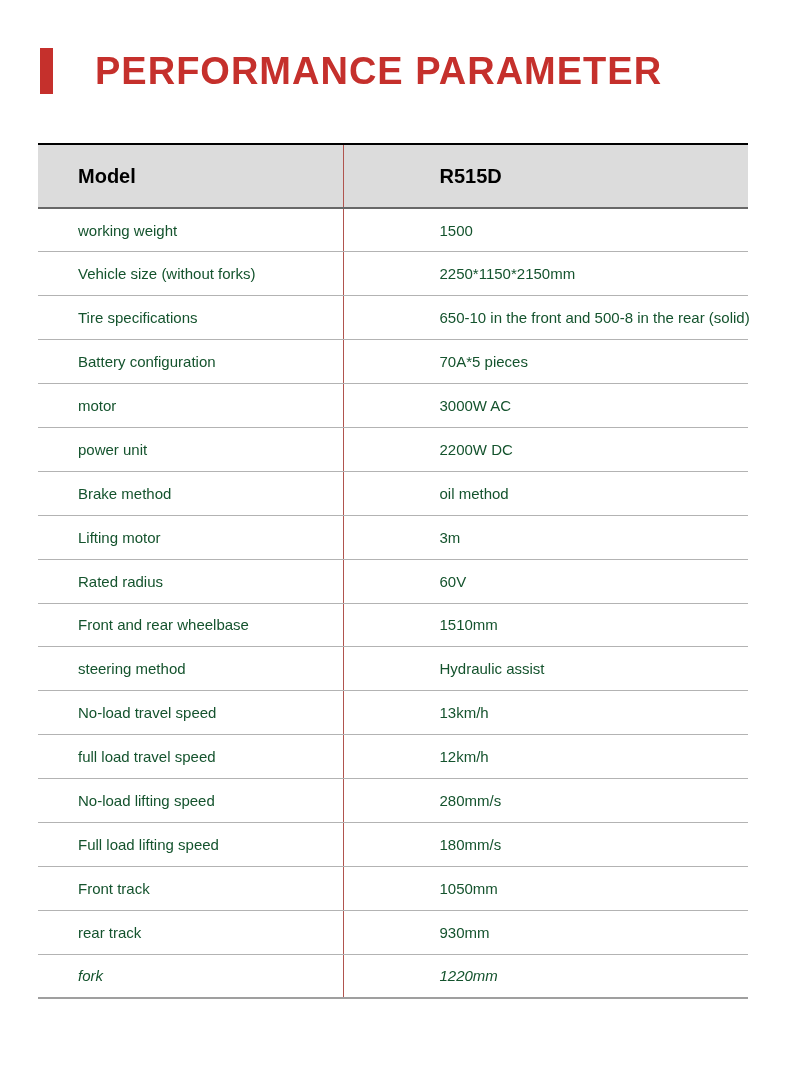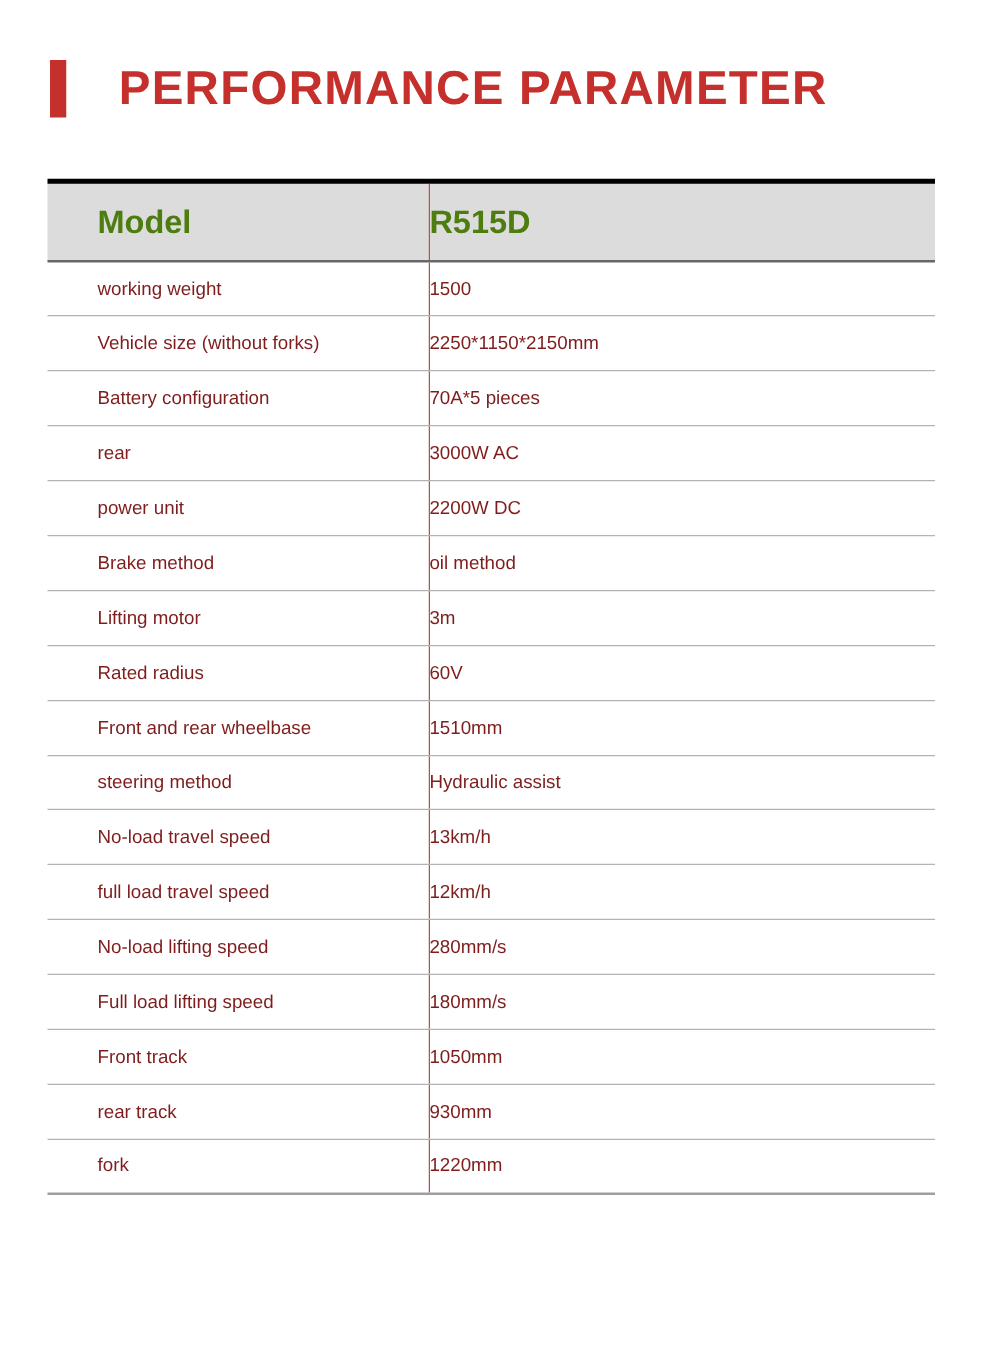--- a/index.html
+++ b/index.html
@@ -51,38 +51,40 @@
   .col-value { width: 405px; }
   th, td {
     text-align: left;
     vertical-align: middle;
     white-space: nowrap;
     overflow: visible;
   }
   thead th {
     height: 64px;
     background: var(--header-bg);
-    border-top: 4px solid #000000;
+    border-top: 2px solid #000000;
     border-bottom: 2px solid #686868;
-    font-size: 26px;
+    font-size: 20px;
     font-weight: bold;
-    color: #4d7c0f;
+    color: #000000;
   }
   tbody td {
     height: 43.9px;
     border-bottom: 1px solid #b3b3b3;
     font-size: 15px;
     font-weight: 400;
-    color: #7f1d1d;
+    color: #14532d;
   }
   tbody tr:last-child td {
     border-bottom: 2px solid #9f9f9f;
+    font-style: italic;
   }
   th.label-cell, td.label-cell { padding-left: 40px; }
   th.value-cell, td.value-cell {
+    padding-left: 96px;
     border-left: 1.5px solid var(--divider-red);
   }
 </style>
 </head>
 <body>
 
 <div id="page">
   <div class="accent-bar"></div>
   <h1 class="title">PERFORMANCE PARAMETER</h1>
 
@@ -101,28 +103,32 @@
   <tr>
     <td class="label-cell">working weight</td>
     <td class="value-cell">1500</td>
   </tr>
 
   <tr>
     <td class="label-cell">Vehicle size (without forks)</td>
     <td class="value-cell">2250*1150*2150mm</td>
   </tr>
 
+  <tr>
+    <td class="label-cell">Tire specifications</td>
+    <td class="value-cell">650-10 in the front and 500-8 in the rear (solid)</td>
+  </tr>
 
   <tr>
     <td class="label-cell">Battery configuration</td>
     <td class="value-cell">70A*5 pieces</td>
   </tr>
 
   <tr>
-    <td class="label-cell">rear</td>
+    <td class="label-cell">motor</td>
     <td class="value-cell">3000W AC</td>
   </tr>
 
   <tr>
     <td class="label-cell">power unit</td>
     <td class="value-cell">2200W DC</td>
   </tr>
 
   <tr>
     <td class="label-cell">Brake method</td>

